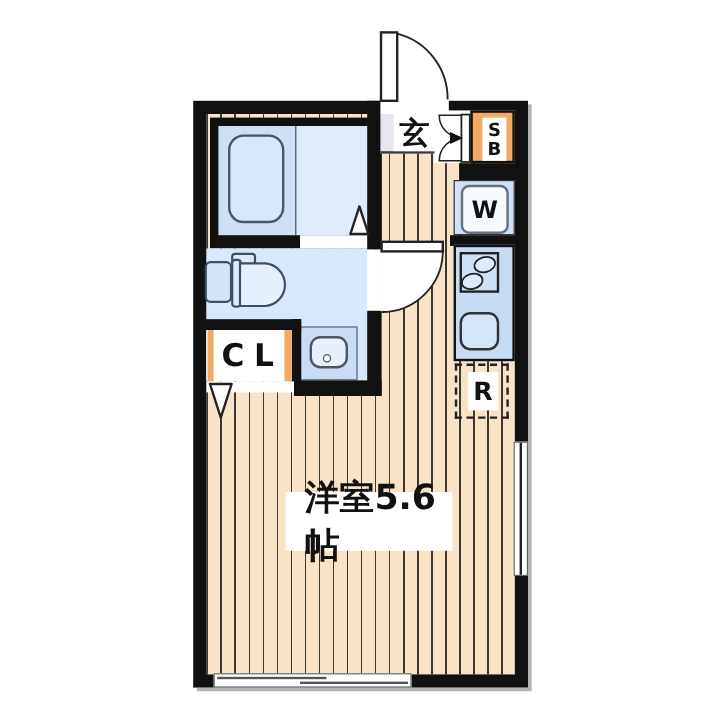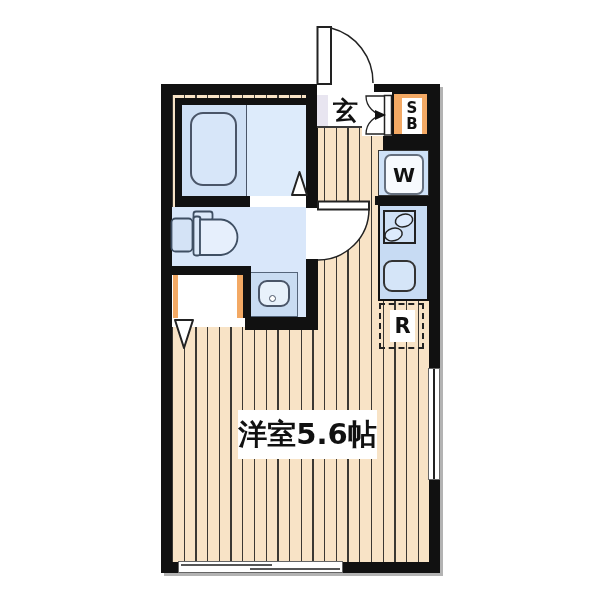--- a/index.html
+++ b/index.html
@@ -44,20 +44,21 @@
   <div class="abs wall" style="left:306px;top:84px;width:12px;height:124px;"></div>
   <div class="abs white" style="left:306px;top:208px;width:12px;height:51px;"></div>
   <div class="abs wall" style="left:306px;top:259px;width:12px;height:71px;"></div>
   <div class="abs wall" style="left:245px;top:317px;width:73px;height:13px;"></div>
 
   <div class="abs wall" style="left:162px;top:266px;width:89px;height:9px;"></div>
   <div class="abs wall" style="left:243px;top:266px;width:8px;height:52px;"></div>
   <div class="abs white" style="left:172px;top:275px;width:71px;height:43px;"></div>
   <div class="abs" style="left:173px;top:275px;width:5px;height:43px;background:var(--accent-orange);"></div>
   <div class="abs" style="left:237px;top:275px;width:6px;height:43px;background:var(--accent-orange);"></div>
+  <div class="abs flex jp-label" style="left:178px;top:281px;width:59px;height:32px;font-size:26px;letter-spacing:8px;padding-left:6px;">CL</div>
   <div class="abs white" style="left:172px;top:318px;width:73px;height:9px;"></div>
 
   <div class="abs white" style="left:317px;top:83px;width:57px;height:12px;"></div>
   <div class="abs" style="left:317px;top:95px;width:57px;height:33px;background:var(--genkan-lavender);border-bottom:2px solid #3a3a3a;"></div>
   <div class="abs white flex jp-label" style="left:328px;top:95px;width:35px;height:31px;font-size:25px;">玄</div>
 
   <div class="abs white" style="left:362px;top:92px;width:30px;height:44px;"></div>
   <div class="abs" style="left:392px;top:92px;width:37px;height:44px;background:var(--accent-orange);border:2.5px solid #111;"></div>
   <div class="abs white" style="left:402px;top:98px;width:20px;height:36px;display:flex;flex-direction:column;align-items:center;justify-content:center;font-size:15px;font-weight:700;line-height:16px;">
     <span>S</span>
@@ -69,21 +70,21 @@
   <div class="abs flex" style="left:384px;top:154px;width:40px;height:41px;border:2px solid #66707f;border-radius:7px;background:#f7fafe;font-size:20px;font-weight:700;">W</div>
 
   <div class="abs wall" style="left:375px;top:196px;width:65px;height:9px;"></div>
   <div class="abs" style="left:378px;top:204px;width:51px;height:97px;background:var(--fixture-blue);border:2.5px solid #111;"></div>
   <div class="abs" style="left:383px;top:210px;width:33px;height:34px;border:2px solid #222;background:#cfe0f5;"></div>
   <div class="abs" style="left:383px;top:260px;width:33px;height:32px;border:2px solid #333;border-radius:9px;background:#d5e5f8;"></div>
 
   <div class="abs" style="left:379px;top:303px;width:45px;height:46px;border:2px dashed #222;"></div>
   <div class="abs white flex" style="left:390px;top:310px;width:25px;height:32px;font-size:21px;font-weight:700;">R</div>
 
-  <div class="abs white flex jp-label" style="left:238px;top:410px;width:139px;height:49px;font-size:29px;font-weight:600;">洋室5.6帖</div>
+  <div class="abs white flex jp-label" style="left:238px;top:410px;width:139px;height:49px;font-size:29px;font-weight:600;padding-left:16px;">洋室5.6帖</div>
 
   <div class="abs white" style="left:428px;top:368px;width:12px;height:112px;border:1px solid #666;"></div>
   <div class="abs" style="left:433px;top:369px;width:2px;height:110px;background:#222;"></div>
   <div class="abs white" style="left:178px;top:561px;width:165px;height:12px;border:1px solid #666;"></div>
   <div class="abs" style="left:181px;top:564px;width:91px;height:2px;background:#555;"></div>
   <div class="abs" style="left:250px;top:568px;width:90px;height:2px;background:#555;"></div>
 
   <svg id="svg-overlay" viewBox="0 0 600 600">
 
     <path d="M318,84 L331,28 A56,56 0 0 1 373,83 Z" fill="#ffffff" stroke="none"></path>

